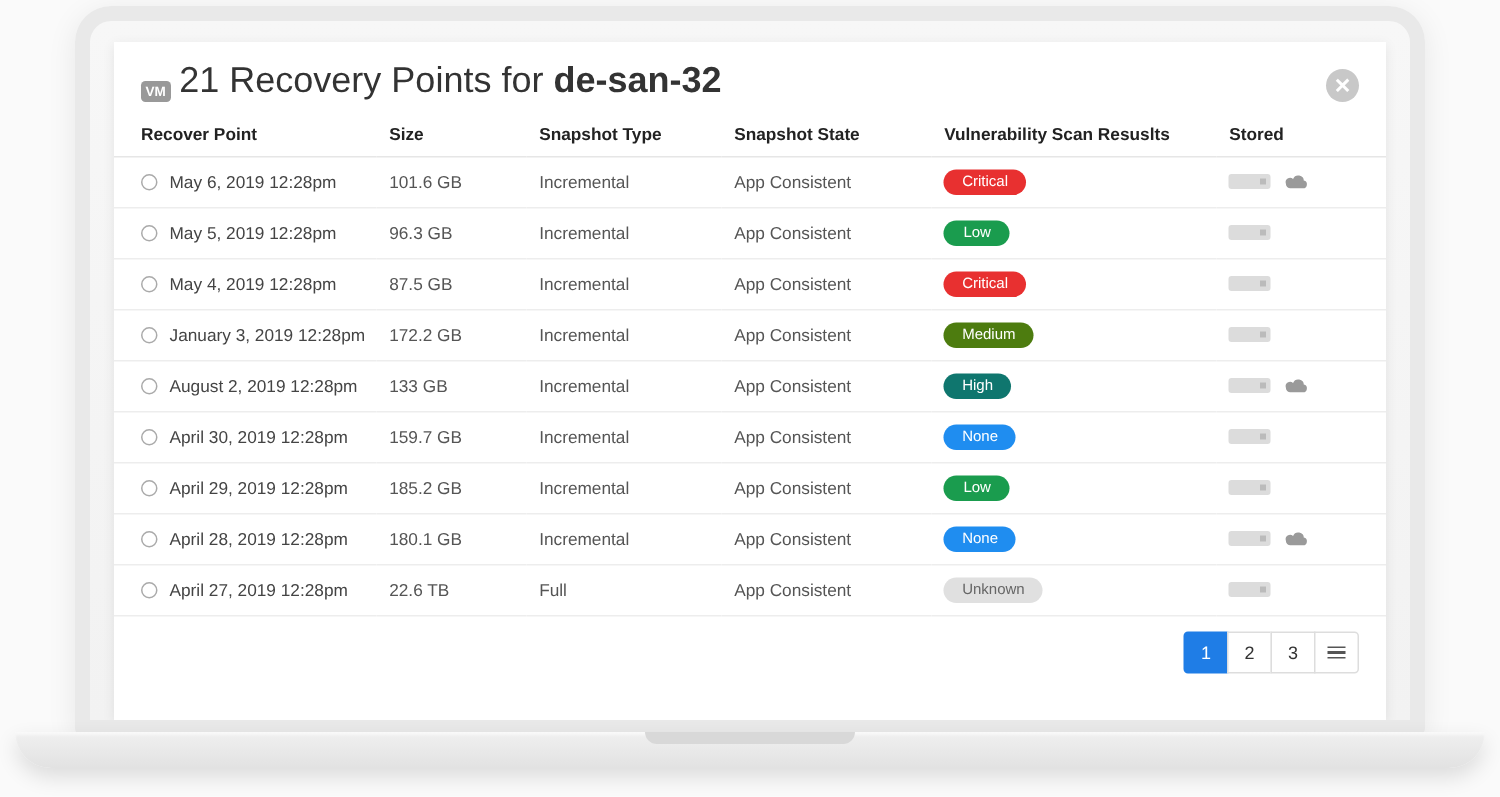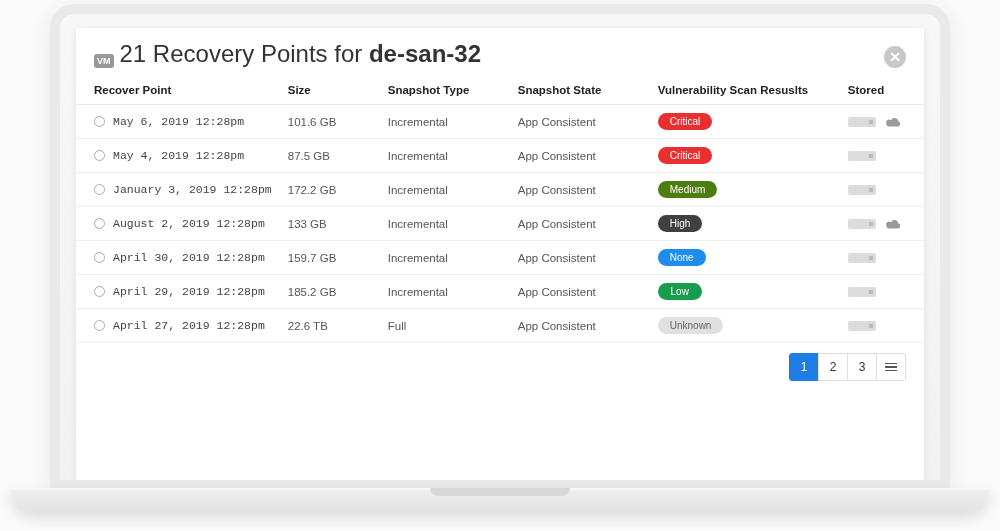--- a/index.html
+++ b/index.html
@@ -91,29 +91,29 @@
     border-bottom:1px solid #ededed;
     color:#555;
     vertical-align:middle;
     white-space:nowrap;
   }
   tbody td:first-child{ padding-left:18px;}
   .radio {
     display:inline-block; width:11px; height:11px; border:1px solid #aaa;
     border-radius:50%; margin-right:8px; vertical-align:middle;
   }
-  .date{ color:#444;font-family:Liberation Mono, monospace;}
+  .date{ color:#444;}
   .badge {
     display:inline-block; color:#fff; font-size:10px;
     padding:3px 12px; border-radius:10px; min-width:44px; text-align:center;
   }
   .badge.Critical{ background:#e83030;}
   .badge.Low{ background:#1a9c4e;}
   .badge.Medium{ background:#4d7c0f;}
-  .badge.High{ background:#404040;}
+  .badge.High{ background:#0f766e;}
   .badge.None{ background:#1f8df0;}
   .badge.Unknown{ background:#e0e0e0; color:#666;}
   .stored-cell{ }
   .bar{
     display:inline-block; width:28px; height:10px; border-radius:2px;
     background:#dcdcdc; position:relative; vertical-align:middle;
   }
   .bar::after{
     content:""; position:absolute; right:3px; top:3px; width:4px; height:4px;
     background:#bbb;
@@ -182,20 +182,28 @@
               <td><span class="radio"></span><span class="date">May 6, 2019  12:28pm</span></td>
               <td>101.6 GB</td>
               <td>Incremental</td>
               <td>App Consistent</td>
               <td><span class="badge Critical">Critical</span></td>
               <td class="stored-cell"><span class="bar"></span><span class="cloud"><svg viewBox="0 0 24 16">
                     <path fill="#9a9a9a" d="M19 7.5a5 5 0 00-9.6-1.8A4 4 0 003 10a4 4 0 004 4h11a3.5 3.5 0 001-6.9z"></path>
                   </svg></span></td>
             </tr>
             <tr>
+              <td><span class="radio"></span><span class="date">May 5, 2019  12:28pm</span></td>
+              <td>96.3 GB</td>
+              <td>Incremental</td>
+              <td>App Consistent</td>
+              <td><span class="badge Low">Low</span></td>
+              <td class="stored-cell"><span class="bar"></span></td>
+            </tr>
+            <tr>
               <td><span class="radio"></span><span class="date">May 4, 2019  12:28pm</span></td>
               <td>87.5 GB</td>
               <td>Incremental</td>
               <td>App Consistent</td>
               <td><span class="badge Critical">Critical</span></td>
               <td class="stored-cell"><span class="bar"></span></td>
             </tr>
             <tr>
               <td><span class="radio"></span><span class="date">January 3, 2019  12:28pm</span></td>
               <td>172.2 GB</td>
@@ -222,20 +230,30 @@
               <td><span class="badge None">None</span></td>
               <td class="stored-cell"><span class="bar"></span></td>
             </tr>
             <tr>
               <td><span class="radio"></span><span class="date">April 29, 2019  12:28pm</span></td>
               <td>185.2 GB</td>
               <td>Incremental</td>
               <td>App Consistent</td>
               <td><span class="badge Low">Low</span></td>
               <td class="stored-cell"><span class="bar"></span></td>
+            </tr>
+            <tr>
+              <td><span class="radio"></span><span class="date">April 28, 2019  12:28pm</span></td>
+              <td>180.1 GB</td>
+              <td>Incremental</td>
+              <td>App Consistent</td>
+              <td><span class="badge None">None</span></td>
+              <td class="stored-cell"><span class="bar"></span><span class="cloud"><svg viewBox="0 0 24 16">
+                    <path fill="#9a9a9a" d="M19 7.5a5 5 0 00-9.6-1.8A4 4 0 003 10a4 4 0 004 4h11a3.5 3.5 0 001-6.9z"></path>
+                  </svg></span></td>
             </tr>
             <tr>
               <td><span class="radio"></span><span class="date">April 27, 2019  12:28pm</span></td>
               <td>22.6 TB</td>
               <td>Full</td>
               <td>App Consistent</td>
               <td><span class="badge Unknown">Unknown</span></td>
               <td class="stored-cell"><span class="bar"></span></td>
             </tr>
           </tbody>

